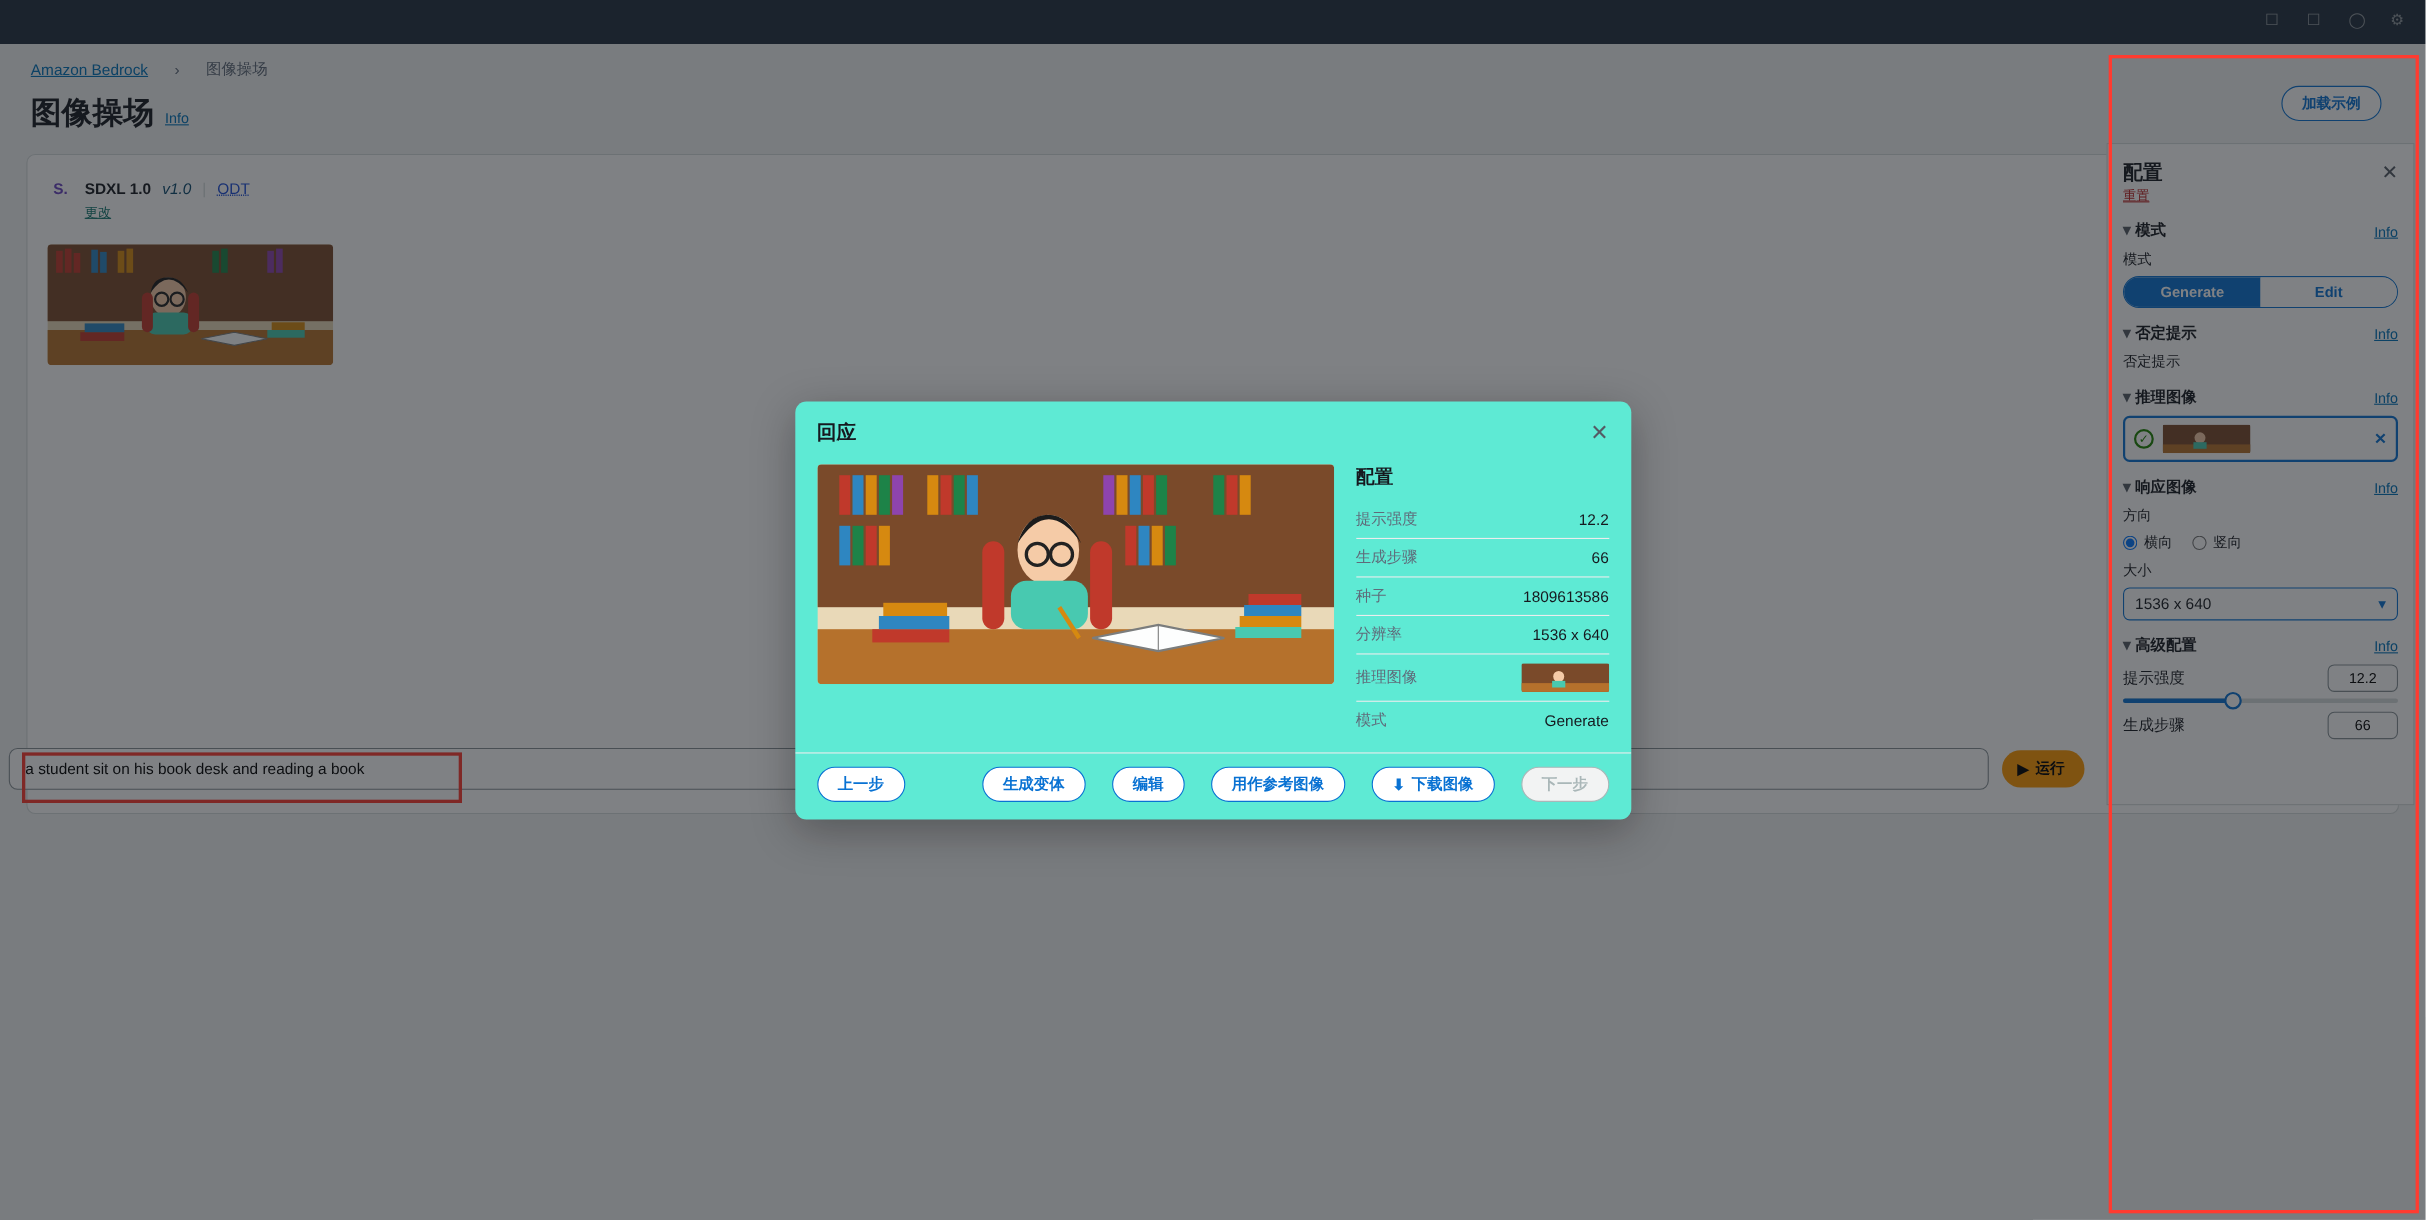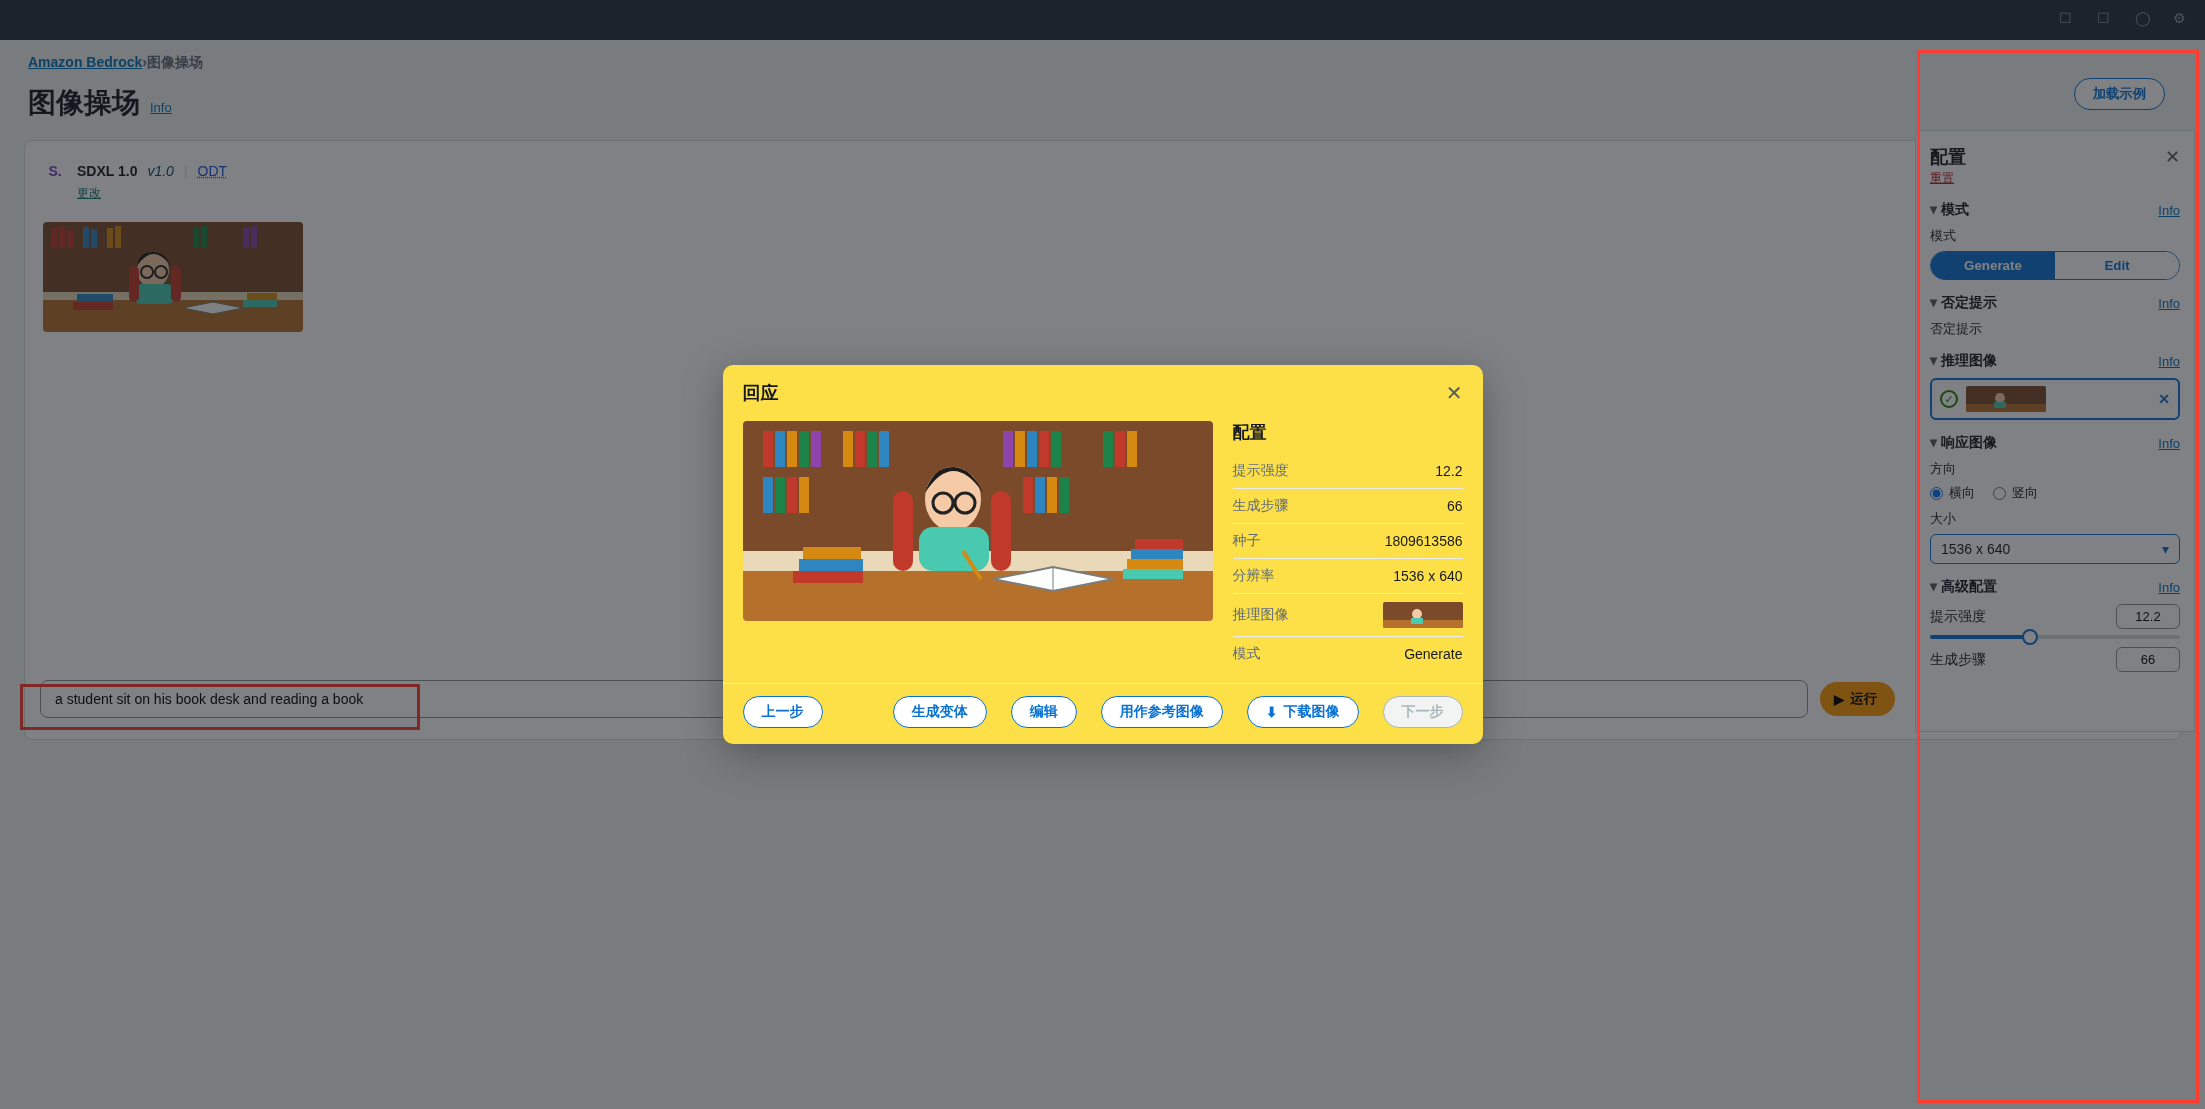--- a/index.html
+++ b/index.html
@@ -19,25 +19,24 @@
     padding: 0 12px;
     gap: 18px;
   }
   .topbar .icon-btn { width: 20px; height: 20px; color: #d5dbdb; opacity: .6; }
   .page {
     position: relative;
     padding: 0 24px;
   }
   .breadcrumb {
     display: flex;
-    align-items: flex-start;
-    gap: 0;
+    align-items: center;
+    gap: 24px;
     padding: 14px 4px 8px 4px;
     color: #5f6b7a;
-    font-weight: bold;
   }
   .breadcrumb a { color: #0073bb; text-decoration: underline; }
   h1.page-title {
     font-size: 28px;
     font-weight: 700;
     display: flex;
     align-items: baseline;
     gap: 10px;
     padding: 4px;
   }
@@ -79,21 +78,21 @@
   .model-tag { color: #1d4ed8; text-decoration: underline dotted; }
   .model-change { color: #0f766e; font-size: 12px; margin-top: 2px; margin-left: 34px; display: block; }
   .thumb {
     margin-top: 20px;
     width: 260px; height: 110px;
     border-radius: 4px;
     overflow: hidden;
   }
   .prompt-bar {
     position: absolute;
-    left: 40px; right: 310px; bottom: 22px;
+    left: 8px; right: 310px; bottom: 22px;
     display: flex;
     gap: 12px;
     align-items: center;
   }
   .prompt-input {
     flex: 1;
     border: 1px solid #879196;
     border-radius: 8px;
     padding: 10px 14px;
     font-size: 14px;
@@ -186,21 +185,21 @@
   }
 
   
   .overlay {
     position: fixed; inset: 0;
     background: rgba(22,25,31,0.55);
     display: flex; align-items: center; justify-content: center;
     z-index: 100;
   }
   .modal {
-    background: #fde047;
+    background: #5eead4;
     width: 760px;
     border-radius: 10px;
     box-shadow: 0 10px 40px rgba(0,0,0,.3);
     overflow: hidden;
   }
   .modal-head {
     display: flex; justify-content: space-between; align-items: center;
     padding: 16px 20px 8px 20px;
   }
   .modal-head h3 { font-size: 18px; font-weight: 700; }

